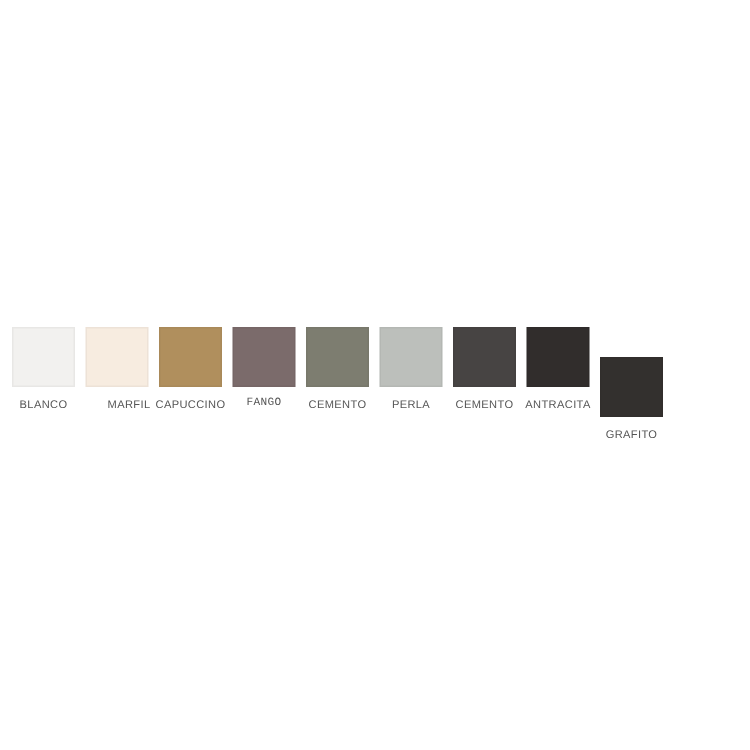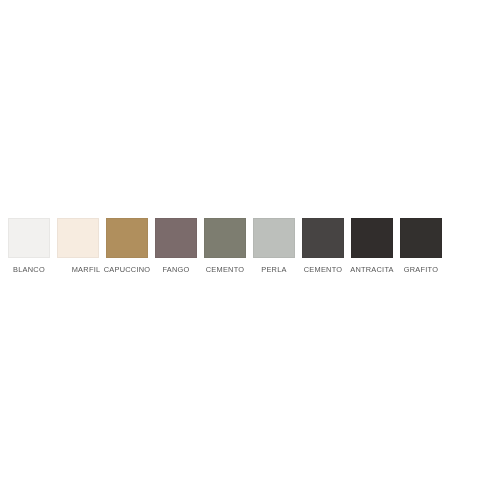--- a/index.html
+++ b/index.html
@@ -37,20 +37,21 @@
 
   .swatch-cell {
     width: 42px;
     margin-right: 7px;
     display: flex;
     flex-direction: column;
     align-items: center;
   }
   .swatch-cell:last-child {
     margin-right: 0;
+    margin-top: 20px;
   }
 
   .swatch-chip {
     width: 42px;
     height: 40px;
     display: block;
     border: 1px solid rgba(0, 0, 0, 0.04);
     box-sizing: border-box;
   }
 
@@ -82,21 +83,21 @@
     </div>
 
 
     <div class="swatch-cell">
       <span class="swatch-chip" style="background-color: rgb(176, 143, 93);"></span>
       <span class="swatch-label" style="color: rgb(85, 85, 85);">CAPUCCINO</span>
     </div>
 
     <div class="swatch-cell">
       <span class="swatch-chip" style="background-color: rgb(123, 107, 107);"></span>
-      <span class="swatch-label" style="color: rgb(85, 85, 85);">FANGO</span>
+      <span class="swatch-label" style="color: rgb(85, 85, 85); font-family: Liberation Mono, monospace;">FANGO</span>
     </div>
 
     <div class="swatch-cell">
       <span class="swatch-chip" style="background-color: rgb(125, 125, 112);"></span>
       <span class="swatch-label" style="color: rgb(85, 85, 85);">CEMENTO</span>
     </div>
 
     <div class="swatch-cell">
       <span class="swatch-chip" style="background-color: rgb(188, 191, 187);"></span>
       <span class="swatch-label" style="color: rgb(85, 85, 85);">PERLA</span>

